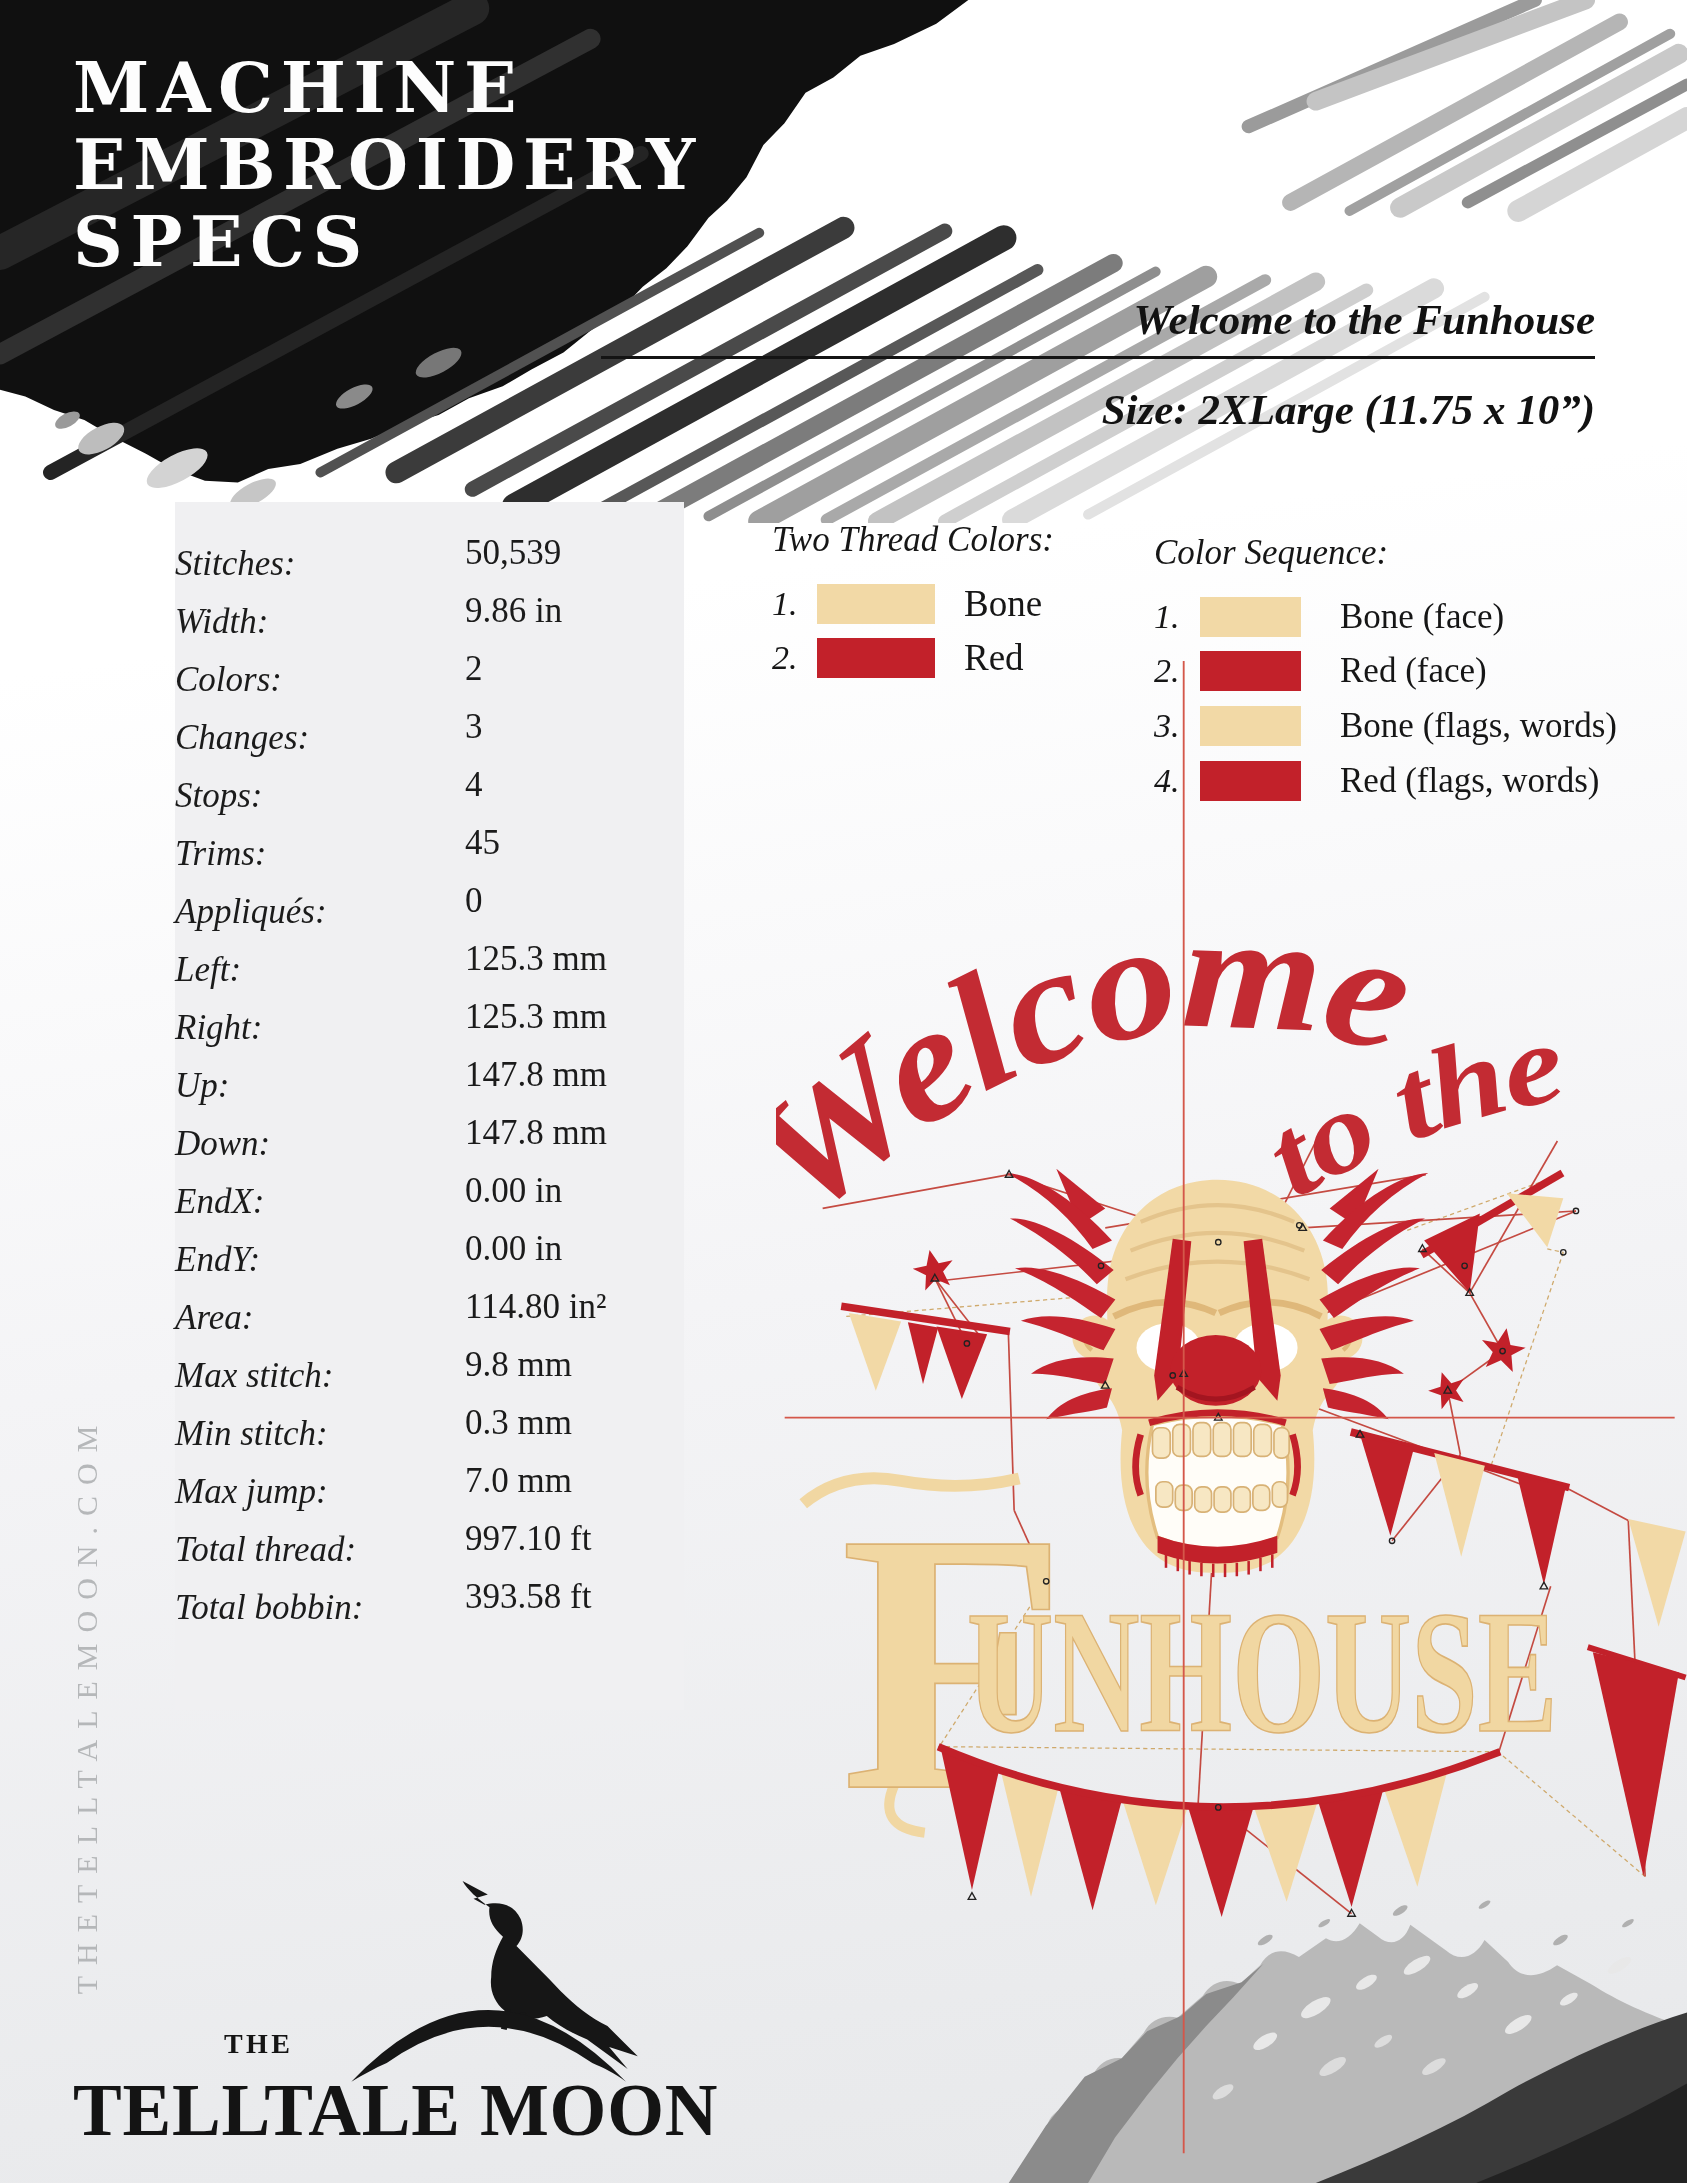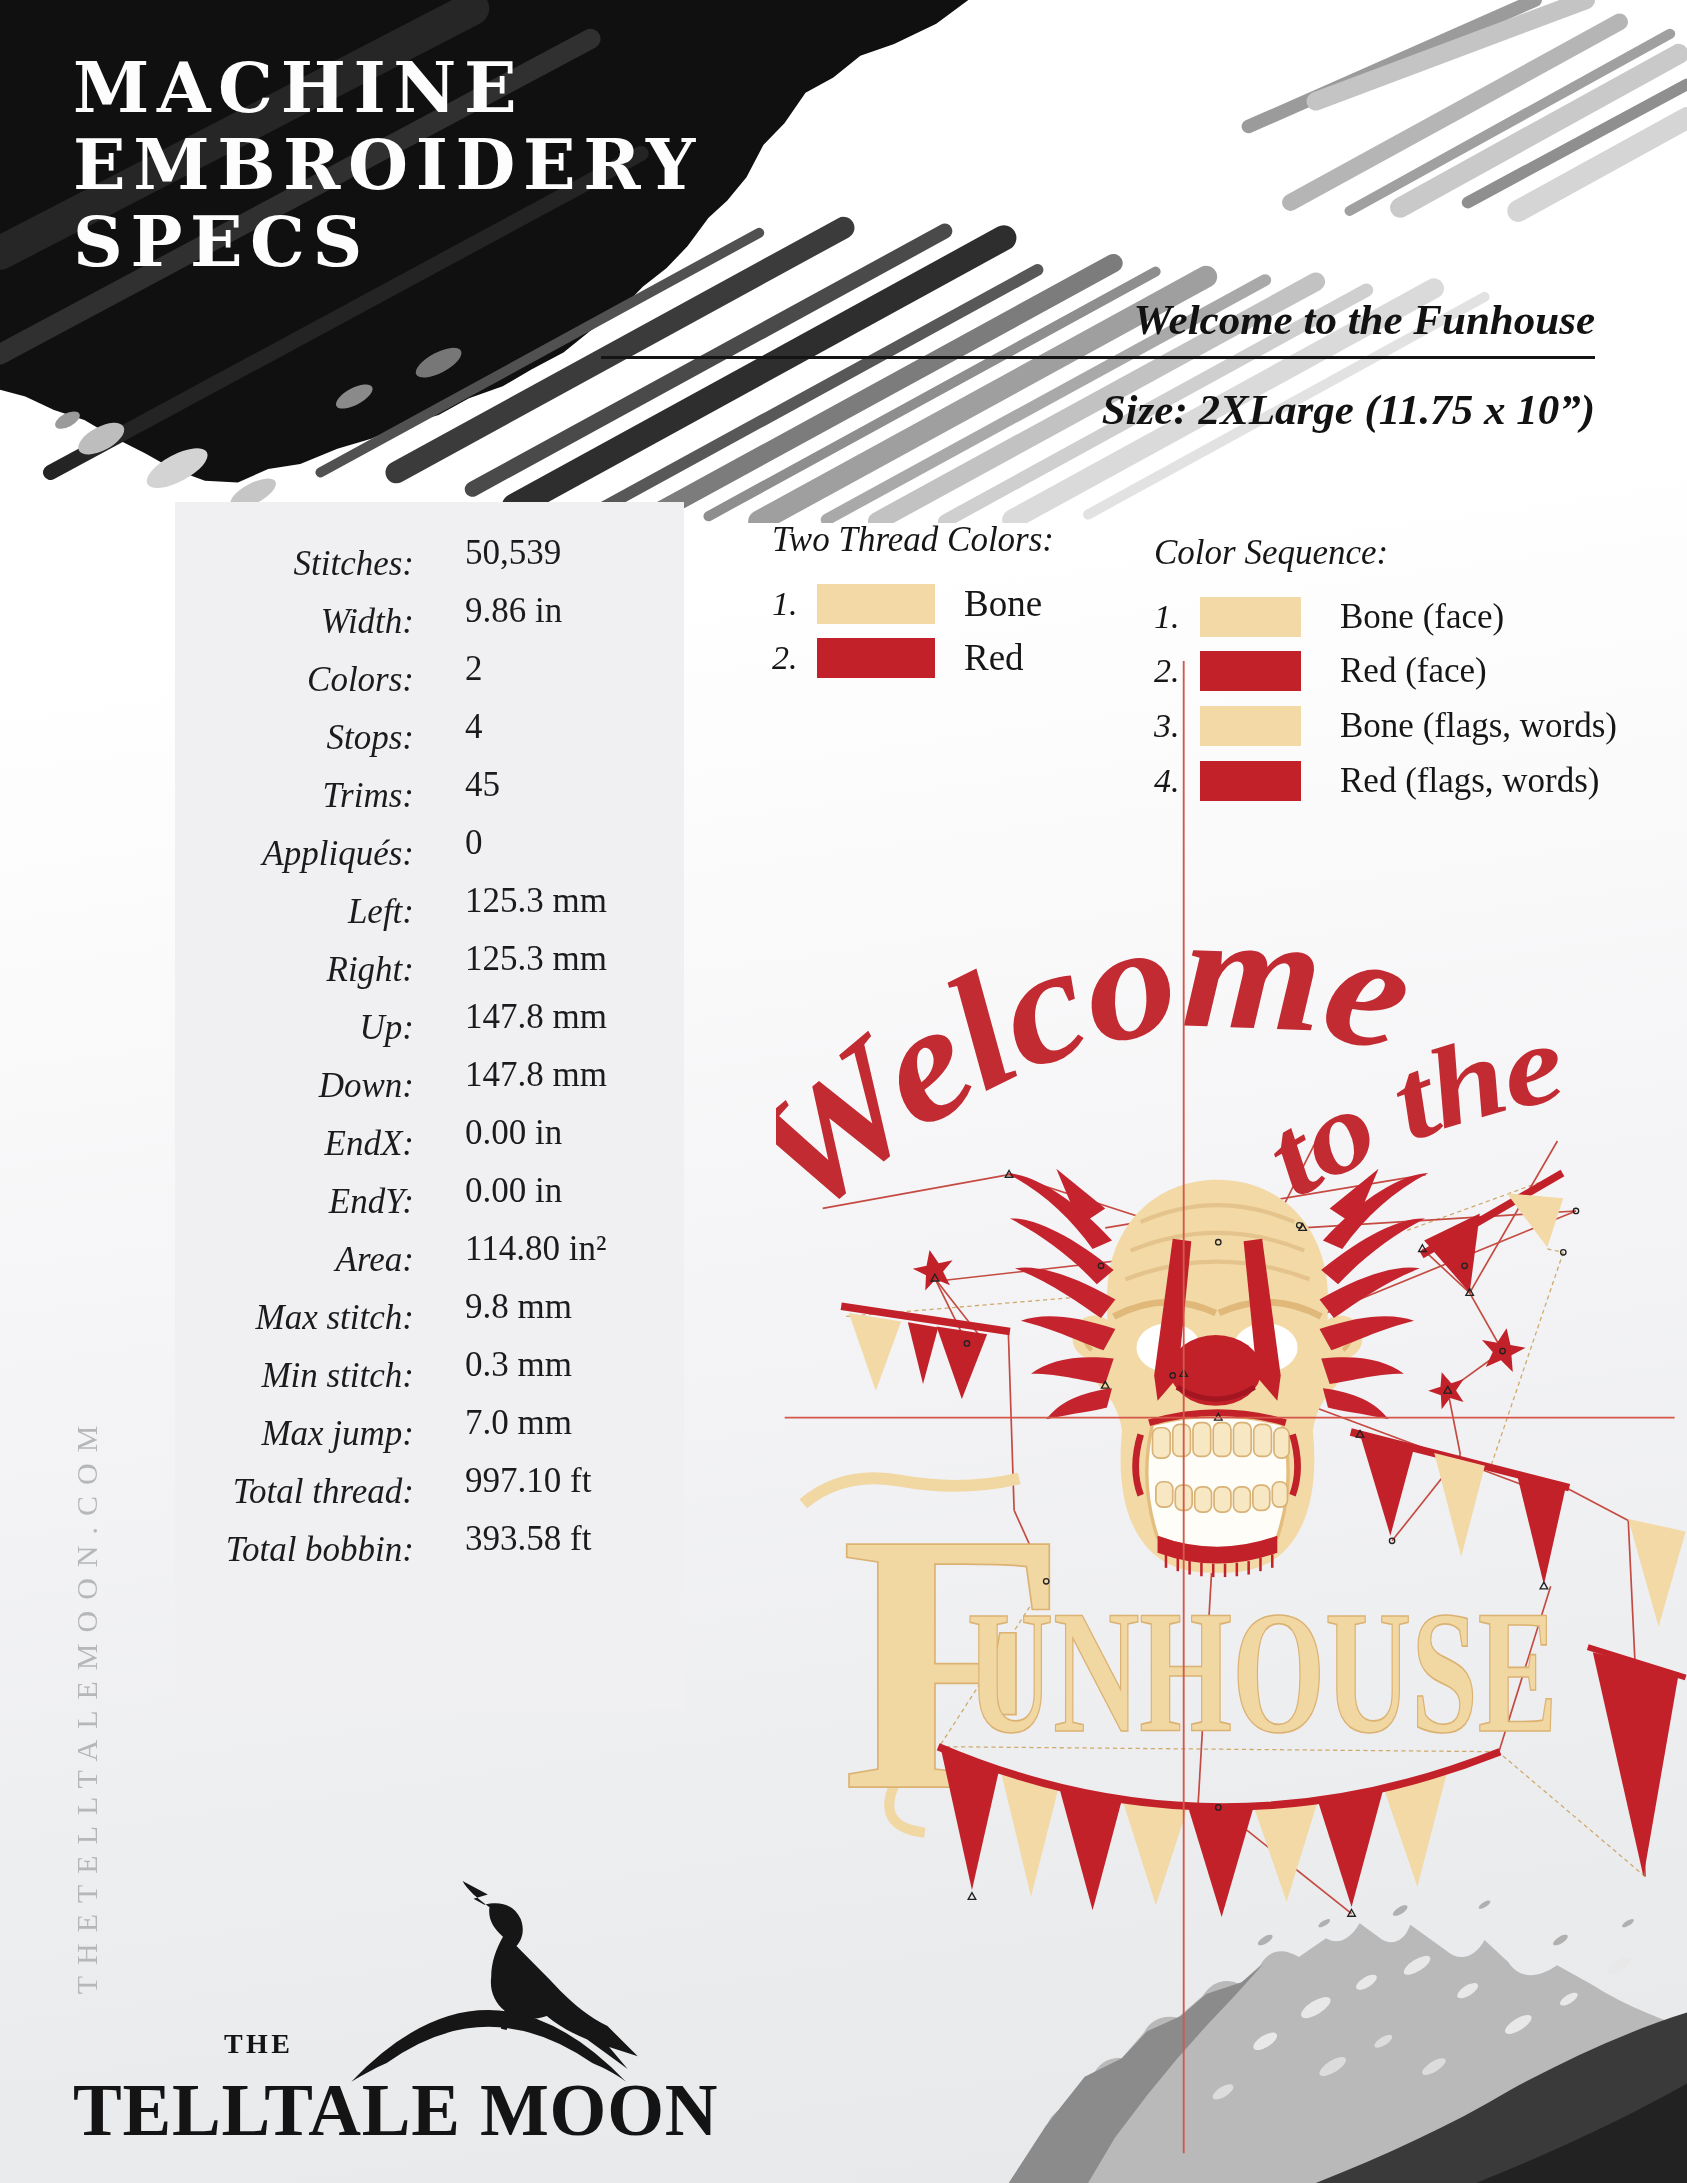--- a/index.html
+++ b/index.html
@@ -15,21 +15,21 @@
 
   
   .design-header{ left:601px; top:295px; width:994px; text-align:right; color:#121212; z-index:3; }
   .design-header .dh-title{ font-size:43px; font-weight:bold; font-style:italic; }
   .design-header .dh-rule{ margin-top:11.8px; border-bottom:3.4px solid #141414; }
   .design-header .dh-size{ margin-top:26px; font-size:43px; font-weight:bold; font-style:italic; }
 
   
   .spec-panel{ left:175px; top:502px; width:509px; height:1208px; background:#f0f0f2; padding-top:22px; z-index:2;}
   .spec-row{ display:flex; align-items:center; height:58px; font-size:35px; color:#1b1b1b; }
-  .spec-label{ flex:0 0 239px; text-align:right; font-style:italic;margin-top:22px; }
+  .spec-label{ flex:0 0 239px; font-style:italic;margin-top:22px; }
   .spec-value{ padding-left:51px; }
 
   
   .colors-block{ z-index:2; color:#161616; }
   .cb-heading{ font-size:35px; font-style:italic; height:40px; margin-bottom:23.6px; }
   .cb-row{ display:flex; align-items:center; height:40px; margin-bottom:14.3px; }
   .cb-num{ font-size:34px; font-style:italic; }
   .swatch{ height:40px; }
   .two-thread{ left:772px; top:520px; width:388px; }
   .two-thread .cb-num{ width:45px; }
@@ -145,20 +145,24 @@
       </div>
     <div class="spec-row">
         <span class="spec-label">Width:</span>
         <span class="spec-value">9.86 in</span>
       </div>
     <div class="spec-row">
         <span class="spec-label">Colors:</span>
         <span class="spec-value">2</span>
       </div>
     <div class="spec-row">
+        <span class="spec-label">Changes:</span>
+        <span class="spec-value">3</span>
+      </div>
+    <div class="spec-row">
         <span class="spec-label">Stops:</span>
         <span class="spec-value">4</span>
       </div>
     <div class="spec-row">
         <span class="spec-label">Trims:</span>
         <span class="spec-value">45</span>
       </div>
     <div class="spec-row">
         <span class="spec-label">Appliqués:</span>
         <span class="spec-value">0</span>

